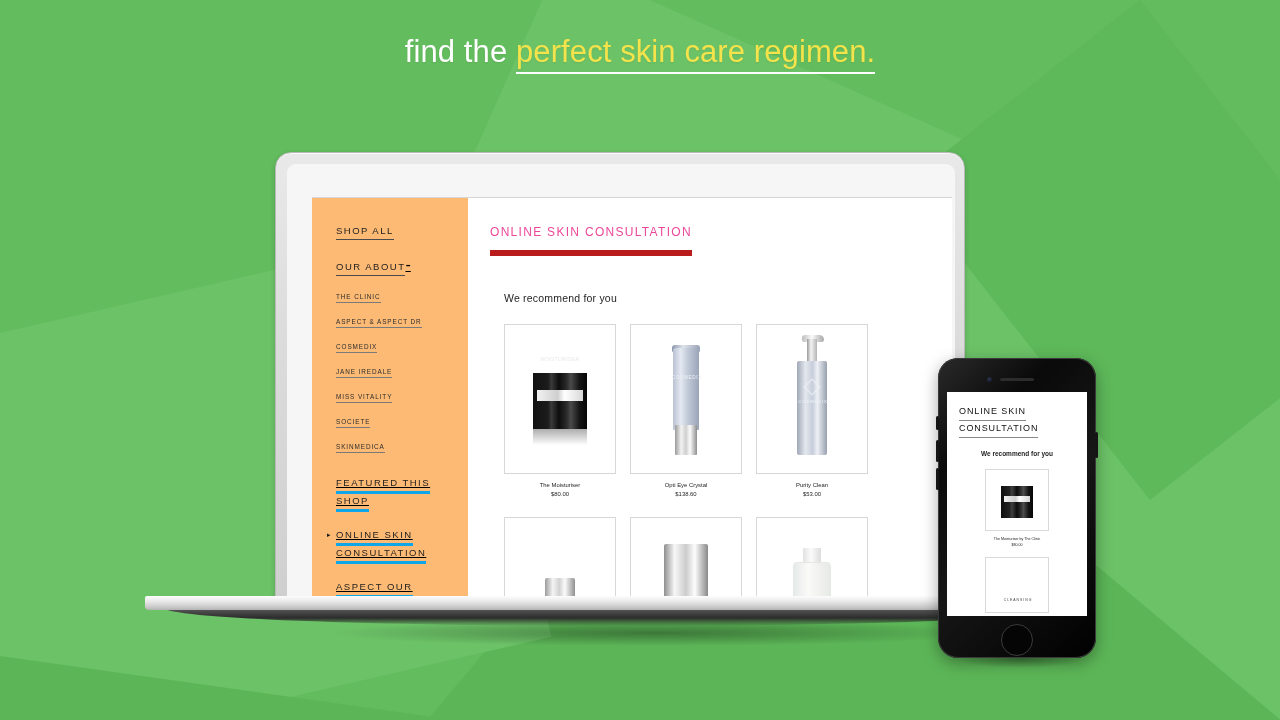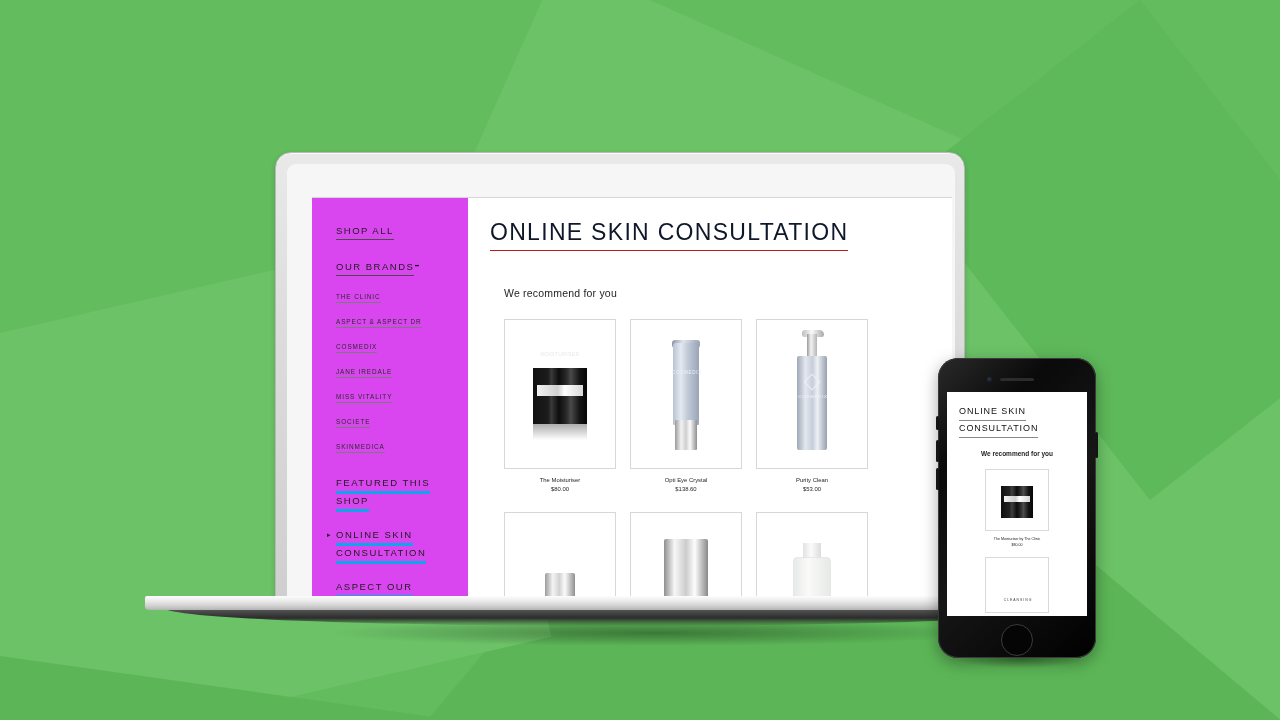--- a/index.html
+++ b/index.html
@@ -96,22 +96,23 @@
     width:84px; height:5px; background:#c6c6c6; border-radius:0 0 6px 6px;
   }
   .floor-shadow {
     position:absolute; left:60px; top:468px; width:640px; height:26px;
     background:radial-gradient(ellipse at center, rgba(0,0,0,0.34) 0%, rgba(0,0,0,0) 72%);
   }
 
   
   .site { display:flex; width:640px; height:412px; background:#fff; }
   .sidebar {
-    width:156px; background:#d946ef; padding:22px 0 0 24px;
+    width:156px; background:#fdba74; padding:22px 0 0 24px;
     flex:none;
+    text-decoration:underline;
   }
   .nav-main {
     font-size:9.5px; letter-spacing:1.5px; color:#1d1d1d;
     text-decoration:none; display:inline-block;
     border-bottom:1px solid #4a4a4a; line-height:14px;
     padding-bottom:1px;
   }
   .nav-group { margin-bottom:16px; }
   .nav-main-wrap { margin-bottom:6px; }
   .nav-sub {
@@ -123,22 +124,22 @@
   .nav-multiline .ln { display:block; border-bottom:3px solid #0ea5e9; width:fit-content; }
   .active-row { position:relative; }
   .arrow {
     position:absolute; left:-9px; top:2px;
     font-size:7px; color:#1d1d1d; line-height:9px;
   }
   .dash { letter-spacing:0; border:none; }
 
   .content { flex:1; background:#fff; padding:22px 26px 0 22px; position:relative; }
   .page-title {
-    font-size:23px; letter-spacing:1.3px; color:#0f172a; font-weight:400;
-    border-bottom:1px solid #b91c1c; display:inline-block;
+    font-size:12px; letter-spacing:1.3px; color:#ec4899; font-weight:400;
+    border-bottom:6px solid #b91c1c; display:inline-block;
     padding-bottom:6px; line-height:24px;
   }
   .recommend {
     margin-top:36px; margin-left:14px;
     font-size:10.5px; color:#1f1f1f; letter-spacing:0.2px;
   }
   .grid {
     margin-top:20px; margin-left:14px;
     display:grid; grid-template-columns:repeat(3,112px);
     gap:0 14px;
@@ -329,41 +330,44 @@
 
 <div class="bg">
   <div class="facet facet-a"></div>
   <div class="facet facet-b"></div>
   <div class="facet facet-c"></div>
   <div class="facet facet-d"></div>
   <div class="facet facet-e"></div>
 </div>
 
 <div class="headline">
+  <span class="hl2">
+    <span>find the </span><span class="accent">perfect skin care regimen.</span>
+  </span>
 </div>
 
 <div class="laptop">
   <div class="floor-shadow"></div>
   <div class="lid">
     <div class="webcam"></div>
     <div class="lid-inner">
 
       <div class="screen">
         <div class="site">
 
           <div class="sidebar">
             <div class="nav-group">
               <div class="nav-main-wrap">
                 <span class="nav-main">SHOP ALL</span>
               </div>
             </div>
 
             <div class="nav-group">
               <div class="nav-main-wrap">
-                <span class="nav-main">OUR BRANDS</span><span class="dash">-</span>
+                <span class="nav-main">OUR ABOUT</span><span class="dash">-</span>
               </div>
               <div style="margin-top:9px;">
                 <div><span class="nav-sub">THE CLINIC</span></div>
                 <div><span class="nav-sub">ASPECT &amp; ASPECT DR</span></div>
                 <div><span class="nav-sub">COSMEDIX</span></div>
                 <div><span class="nav-sub">JANE IREDALE</span></div>
                 <div><span class="nav-sub">MISS VITALITY</span></div>
                 <div><span class="nav-sub">SOCIETE</span></div>
                 <div><span class="nav-sub">SKINMEDICA</span></div>
               </div>

